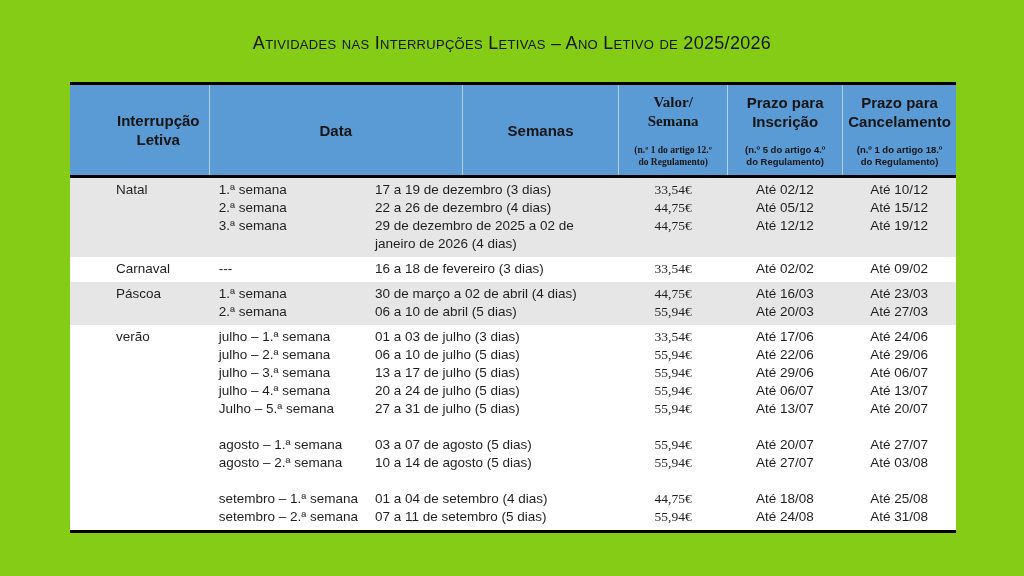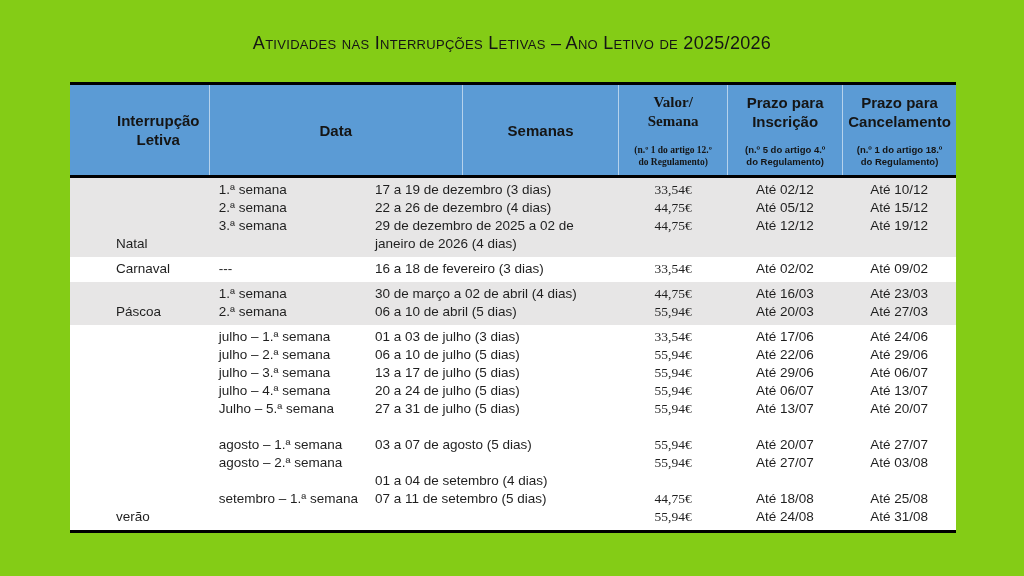--- a/index.html
+++ b/index.html
@@ -37,21 +37,21 @@
     padding:2px 1px;
   }
   .hcell + .hcell{border-left:1px solid rgba(255,255,255,.55);}
   .hlabel{font-weight:bold;font-size:15px;line-height:19px;color:var(--header-text,#151515);white-space:nowrap;}
   .hsub{font-weight:bold;font-size:9.5px;line-height:12px;margin-top:13px;color:var(--header-text,#151515);white-space:nowrap;text-align:center;}
 
   .tbody{border-bottom:3px solid var(--border-c,#000);}
   .group{display:flex;padding:3px 0 4px 0;background:#ffffff;}
   .group.gray{background:var(--band,#e7e6e6);}
   .cell{box-sizing:border-box;font-size:13.5px;line-height:18px;color:var(--body-text,#1f1f1f);}
-  .c-name{display:flex;align-items:flex-end;padding-left:8px;}
+  .c-name{display:flex;align-items:flex-start;padding-left:8px;}
   .c-sem{padding-left:10px;}
   .c-data{padding-left:10px;}
   .c-val,.c-ins,.c-can{text-align:center;}
   .line{height:18px;white-space:nowrap;overflow:visible;}
 </style>
 </head>
 <body>
 
 <div class="page">
   <div class="title">Atividades nas Interrupções Letivas – Ano Letivo de 2025/2026</div>
@@ -194,29 +194,31 @@
             <div class="line">julho – 1.ª semana</div>
             <div class="line">julho – 2.ª semana</div>
             <div class="line">julho – 3.ª semana</div>
             <div class="line">julho – 4.ª semana</div>
             <div class="line">Julho – 5.ª semana</div>
             <div class="line">&nbsp;</div>
             <div class="line">agosto – 1.ª semana</div>
             <div class="line">agosto – 2.ª semana</div>
             <div class="line">&nbsp;</div>
             <div class="line">setembro – 1.ª semana</div>
+            <div class="line">setembro – 2.ª semana</div>
           </div>
           <div class="cell c-data w2">
             <div class="line">01 a 03 de julho (3 dias)</div>
             <div class="line">06 a 10 de julho (5 dias)</div>
             <div class="line">13 a 17 de julho (5 dias)</div>
             <div class="line">20 a 24 de julho (5 dias)</div>
             <div class="line">27 a 31 de julho (5 dias)</div>
             <div class="line">&nbsp;</div>
             <div class="line">03 a 07 de agosto (5 dias)</div>
+            <div class="line">10 a 14 de agosto (5 dias)</div>
             <div class="line">&nbsp;</div>
             <div class="line">01 a 04 de setembro (4 dias)</div>
             <div class="line">07 a 11 de setembro (5 dias)</div>
           </div>
           <div class="cell c-val  w3">
             <div class="line">33,54€</div>
             <div class="line">55,94€</div>
             <div class="line">55,94€</div>
             <div class="line">55,94€</div>
             <div class="line">55,94€</div>

